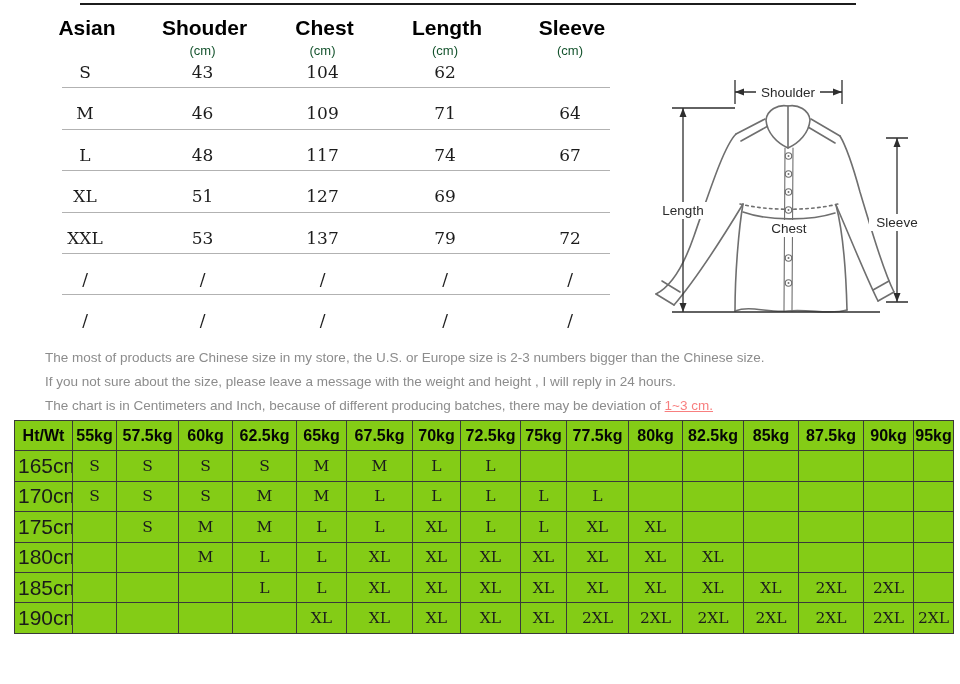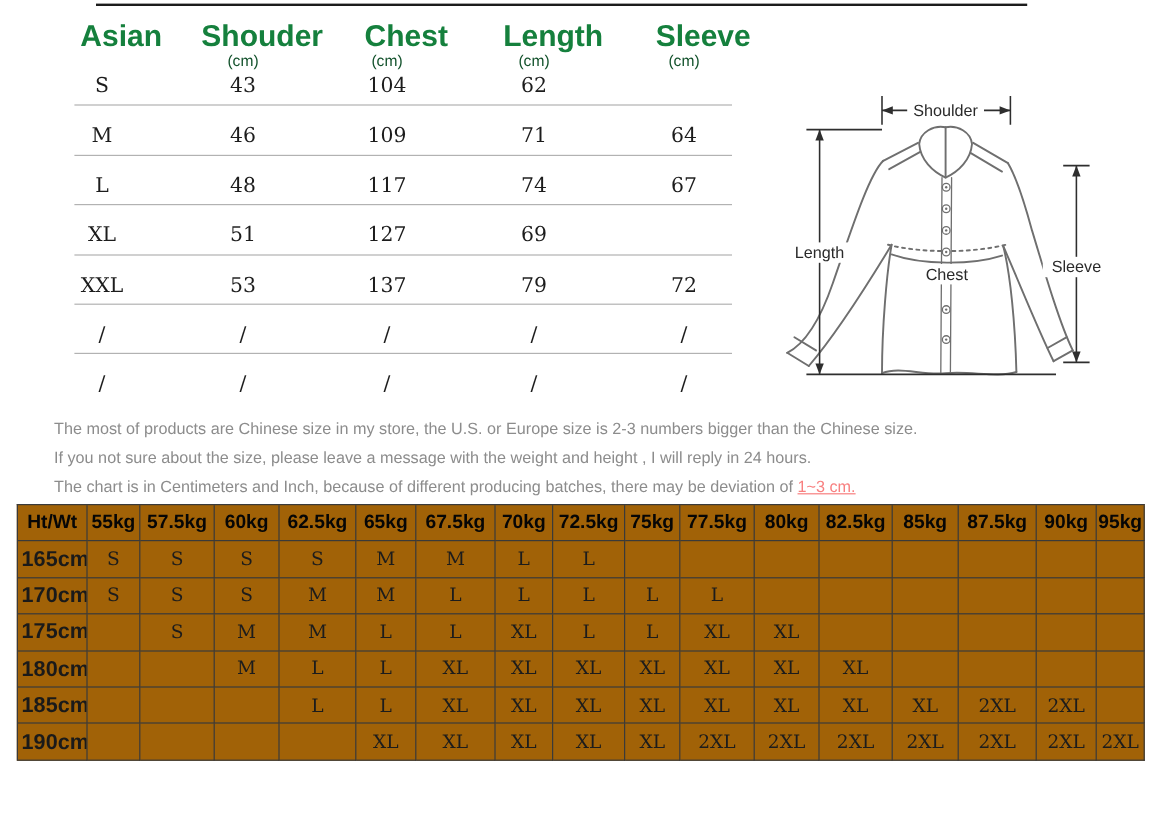--- a/index.html
+++ b/index.html
@@ -11,43 +11,43 @@
 
   
   #size-table { position:absolute; left:30px; top:0; width:600px; height:345px; }
   .st-flex { display:flex; }
   .st-cell { text-align:center; }
   .st-cell:nth-child(1){ width:110px; }
   .st-cell:nth-child(2){ width:125px; }
   .st-cell:nth-child(3){ width:115px; }
   .st-cell:nth-child(4){ width:130px; }
   .st-cell:nth-child(5){ width:120px; }
-  #st-header { position:absolute; top:16px; left:16px; font-weight:bold; font-size:25px; color:#15803d; width:600px; }
+  #st-header { position:absolute; top:16px; left:2px; font-weight:bold; font-size:21px; color:#000000; width:600px; }
   #st-units  { position:absolute; top:43px; left:0; font-size:13px; color:#14532d; width:600px; }
   #st-body   { position:absolute; top:47px; left:0; width:600px; }
   .st-row { display:flex; height:41.4px; position:relative; }
   .st-row.sep::after { content:""; position:absolute; left:32px; right:20px; bottom:0; border-bottom:1px solid #b2b2b2; }
   .st-val { font-family:"DejaVu Serif", serif; font-size:17px; color:#1c1c1c; padding-top:15px; box-sizing:border-box; }
 
   
   #notes { position:absolute; left:45px; top:346px; font-size:13.5px; line-height:24px; color:#8c8c8c; white-space:nowrap; }
   #notes .hl { color:#f87f7f;text-decoration:underline; }
 
   
   #fit-table {
     position:absolute; left:14px; top:420px; display:grid;
     grid-template-columns:58px 44px 62px 54px 64px 50px 66px 48px 60px 46px 62px 54px 61px 55px 65px 50px 40px;
     grid-auto-rows:30.4px;
     border-top:1px solid #3a3a3a; border-left:1px solid #3a3a3a;
-    background:#a16207;
+    background:#84cc16;
   }
   .ft-cell { border-right:1px solid #3a3a3a; border-bottom:1px solid #3a3a3a;
     display:flex; align-items:center; justify-content:center; overflow:hidden; }
   .ft-h  { font-weight:bold; font-size:16px; color:#060606; }
-  .ft-ht { font-size:18px; color:#1a1a1a; justify-content:flex-start; padding-left:3px;font-weight:bold; }
+  .ft-ht { font-size:21px; color:#1a1a1a; justify-content:flex-start; padding-left:3px; }
   .ft-val{ font-family:"DejaVu Serif", serif; font-size:15.5px; color:#1c1c1c; }
 
   
   #shirt-diagram { position:absolute; left:628px; top:62px; }
   .dg-label { font-family:"Liberation Sans", sans-serif; font-size:13.5px; fill:#2a2a2a; }
 </style>
 </head>
 <body>
 
 <div id="top-rule"></div>

